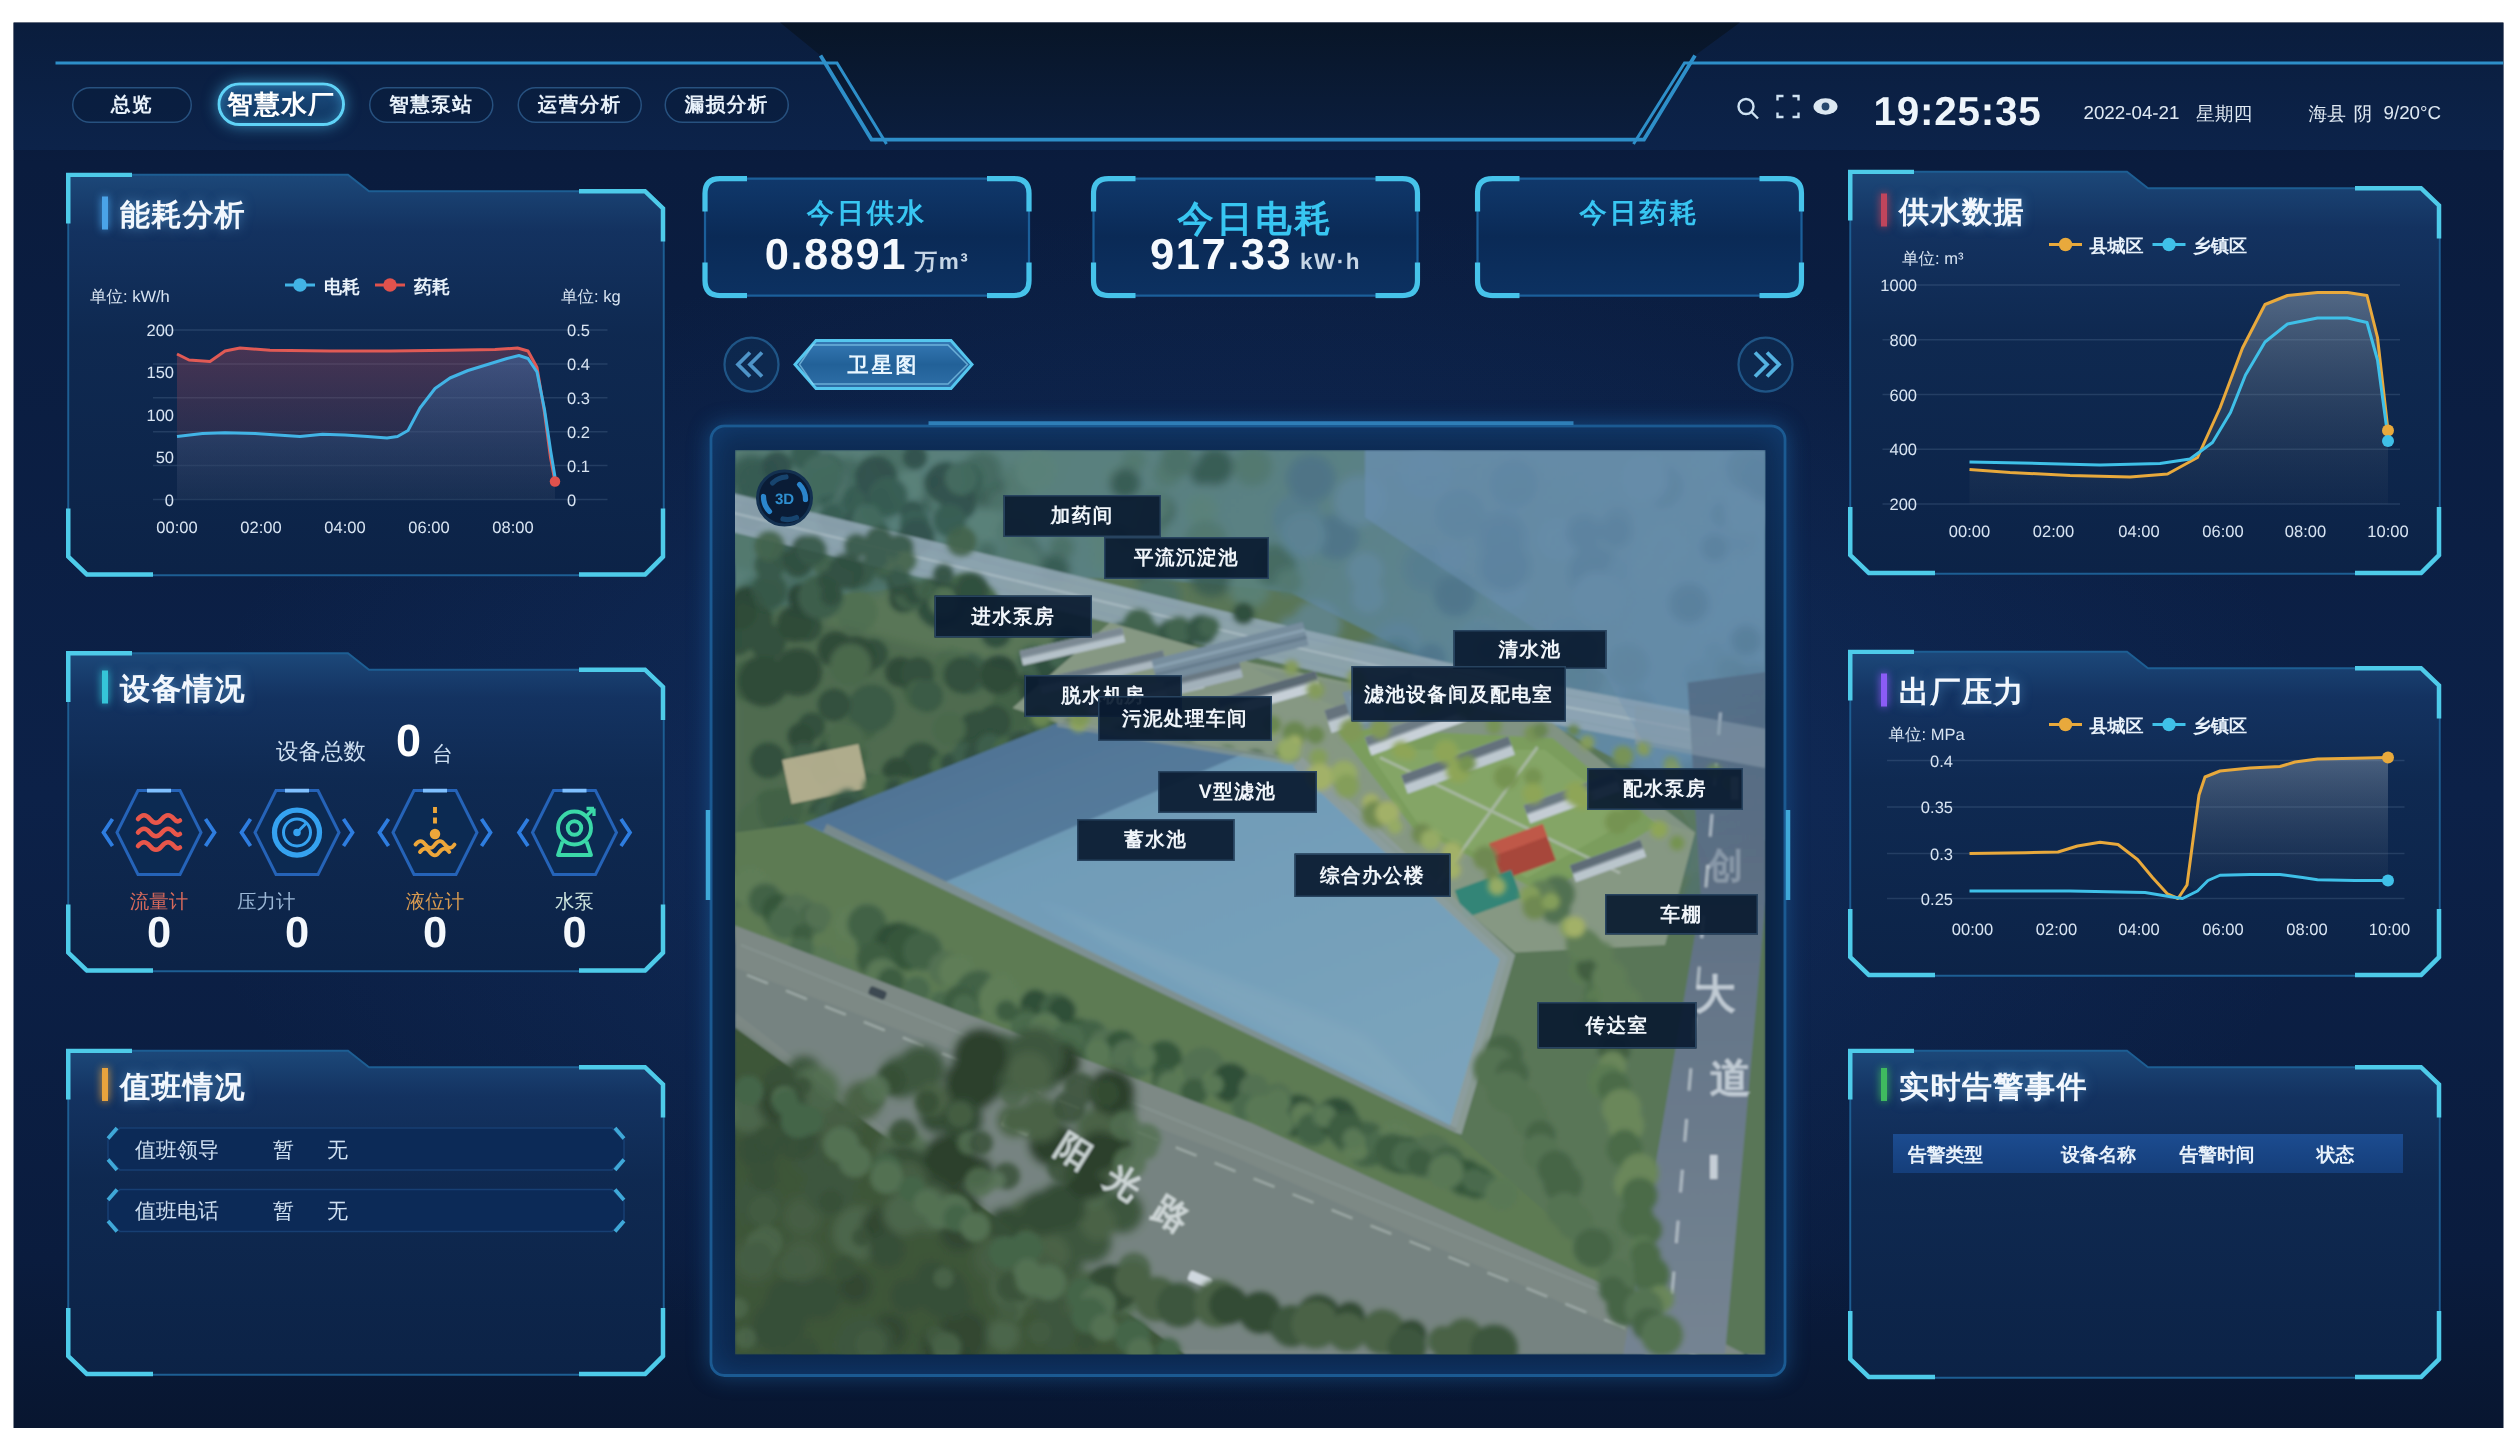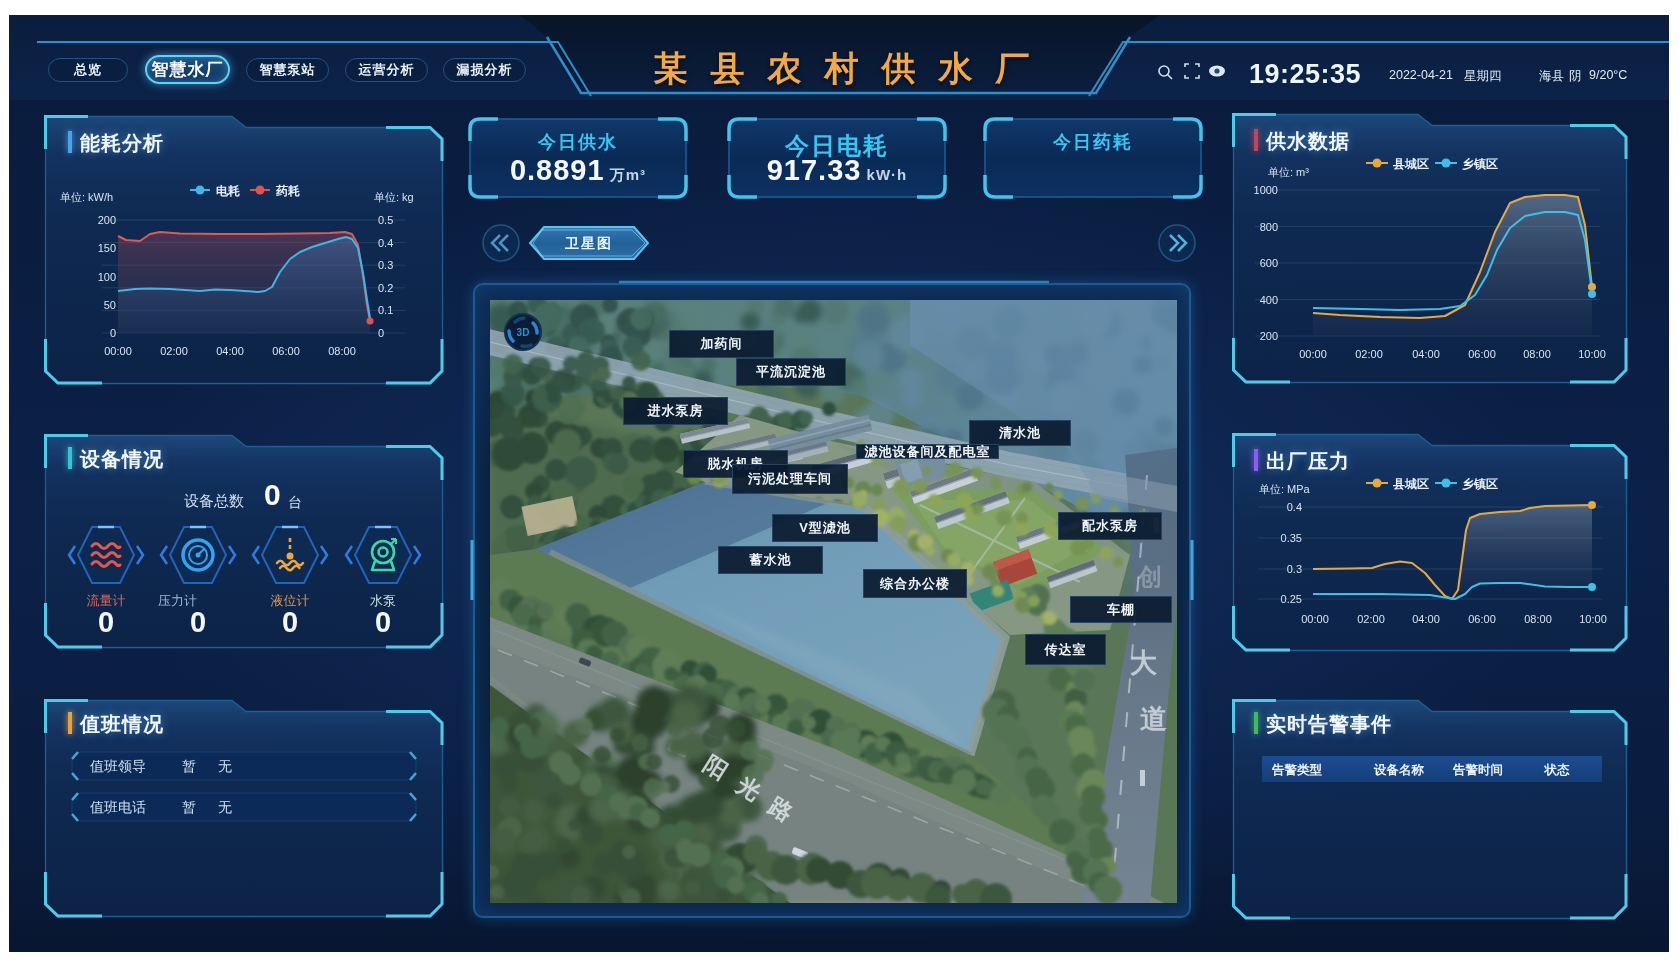--- a/index.html
+++ b/index.html
@@ -27,21 +27,20 @@
             <stop offset="1" stop-color="#0b1e3e"></stop>
 </linearGradient>
 </defs>
 <rect x="9" y="15" width="1660" height="85" fill="url(#hdrband)"></rect>
 <polygon points="520,15 1160,15 1130,37 1096,93 581,93 547,37" fill="url(#titleband)"></polygon>
 <polyline points="547,37 581,93 1096,93 1130,37" fill="none" stroke="#2e8fc9" stroke-width="2.5"></polyline>
 <polyline points="37,42 558,42 591,96" fill="none" stroke="#2e8fc9" stroke-width="2"></polyline>
 <polyline points="1089,96 1123,42 1669,42" fill="none" stroke="#2e8fc9" stroke-width="2"></polyline>
 </svg>
 
-<div class="abs" style="left:573px;top:46px;width:560px;text-align:center;font-size:34px;font-weight:bold;color:#f2a845;letter-spacing:23px;text-shadow:0 2px 4px rgba(0,0,0,.6)">某县农村供水厂</div>
 
 <div class="abs" style="left:48px;top:58px;width:80px;height:24px;border:1.5px solid #27517f;border-radius:13px;background:rgba(10,30,60,.55);color:#e8f1fa;display:flex;align-items:center;justify-content:center;font-size:13px;font-weight:bold;letter-spacing:1px">总览</div>
 
 <div class="abs" style="left:145px;top:55px;width:85px;height:29px;border:2px solid #5fd3f7;border-radius:15px;background:linear-gradient(180deg,#1c4d80,#0f3560);box-shadow:0 0 10px rgba(80,200,250,.6), inset 0 0 8px rgba(80,200,250,.4);color:#ffffff;display:flex;align-items:center;justify-content:center;font-size:17px;font-weight:bold;letter-spacing:1px">智慧水厂</div>
 
 <div class="abs" style="left:246px;top:58px;width:83px;height:24px;border:1.5px solid #27517f;border-radius:13px;background:rgba(10,30,60,.55);color:#e8f1fa;display:flex;align-items:center;justify-content:center;font-size:13px;font-weight:bold;letter-spacing:1px">智慧泵站</div>
 
 <div class="abs" style="left:345px;top:58px;width:83px;height:24px;border:1.5px solid #27517f;border-radius:13px;background:rgba(10,30,60,.55);color:#e8f1fa;display:flex;align-items:center;justify-content:center;font-size:13px;font-weight:bold;letter-spacing:1px">运营分析</div>
 
 <div class="abs" style="left:443px;top:58px;width:83px;height:24px;border:1.5px solid #27517f;border-radius:13px;background:rgba(10,30,60,.55);color:#e8f1fa;display:flex;align-items:center;justify-content:center;font-size:13px;font-weight:bold;letter-spacing:1px">漏损分析</div>
@@ -1349,29 +1348,29 @@
 <div class="maplabel" style="left:683px;top:450px;width:105px;height:28px">脱水机房</div>
 
 <div class="maplabel" style="left:732px;top:464px;width:116px;height:30px">污泥处理车间</div>
 
 <div class="maplabel" style="left:772px;top:514px;width:106px;height:28px">V型滤池</div>
 
 <div class="maplabel" style="left:718px;top:546px;width:105px;height:28px">蓄水池</div>
 
 <div class="maplabel" style="left:969px;top:420px;width:102px;height:26px">清水池</div>
 
-<div class="maplabel" style="left:856px;top:444px;width:143px;height:15px">滤池设备间及配电室</div>
+<div class="maplabel" style="left:901px;top:444px;width:143px;height:37px">滤池设备间及配电室</div>
 
 <div class="maplabel" style="left:1058px;top:512px;width:104px;height:28px">配水泵房</div>
 
 <div class="maplabel" style="left:863px;top:569px;width:104px;height:29px">综合办公楼</div>
 
 <div class="maplabel" style="left:1070px;top:596px;width:102px;height:27px">车棚</div>
 
-<div class="maplabel" style="left:1025px;top:634px;width:81px;height:31px">传达室</div>
+<div class="maplabel" style="left:1025px;top:668px;width:106px;height:31px">传达室</div>
 
 <svg style="position:absolute;left:1232px;top:113px" width="396" height="271">
 <defs>
           <linearGradient id="pg1232_113" x1="0" y1="0" x2="0" y2="1">
 <stop offset="0" stop-color="#1d4a7c" stop-opacity="0.95"></stop>
 <stop offset="0.14" stop-color="#143463" stop-opacity="0.92"></stop>
 <stop offset="0.4" stop-color="#0f2a52" stop-opacity="0.92"></stop>
 <stop offset="1" stop-color="#0c2347" stop-opacity="0.94"></stop>
 </linearGradient>
         </defs>

